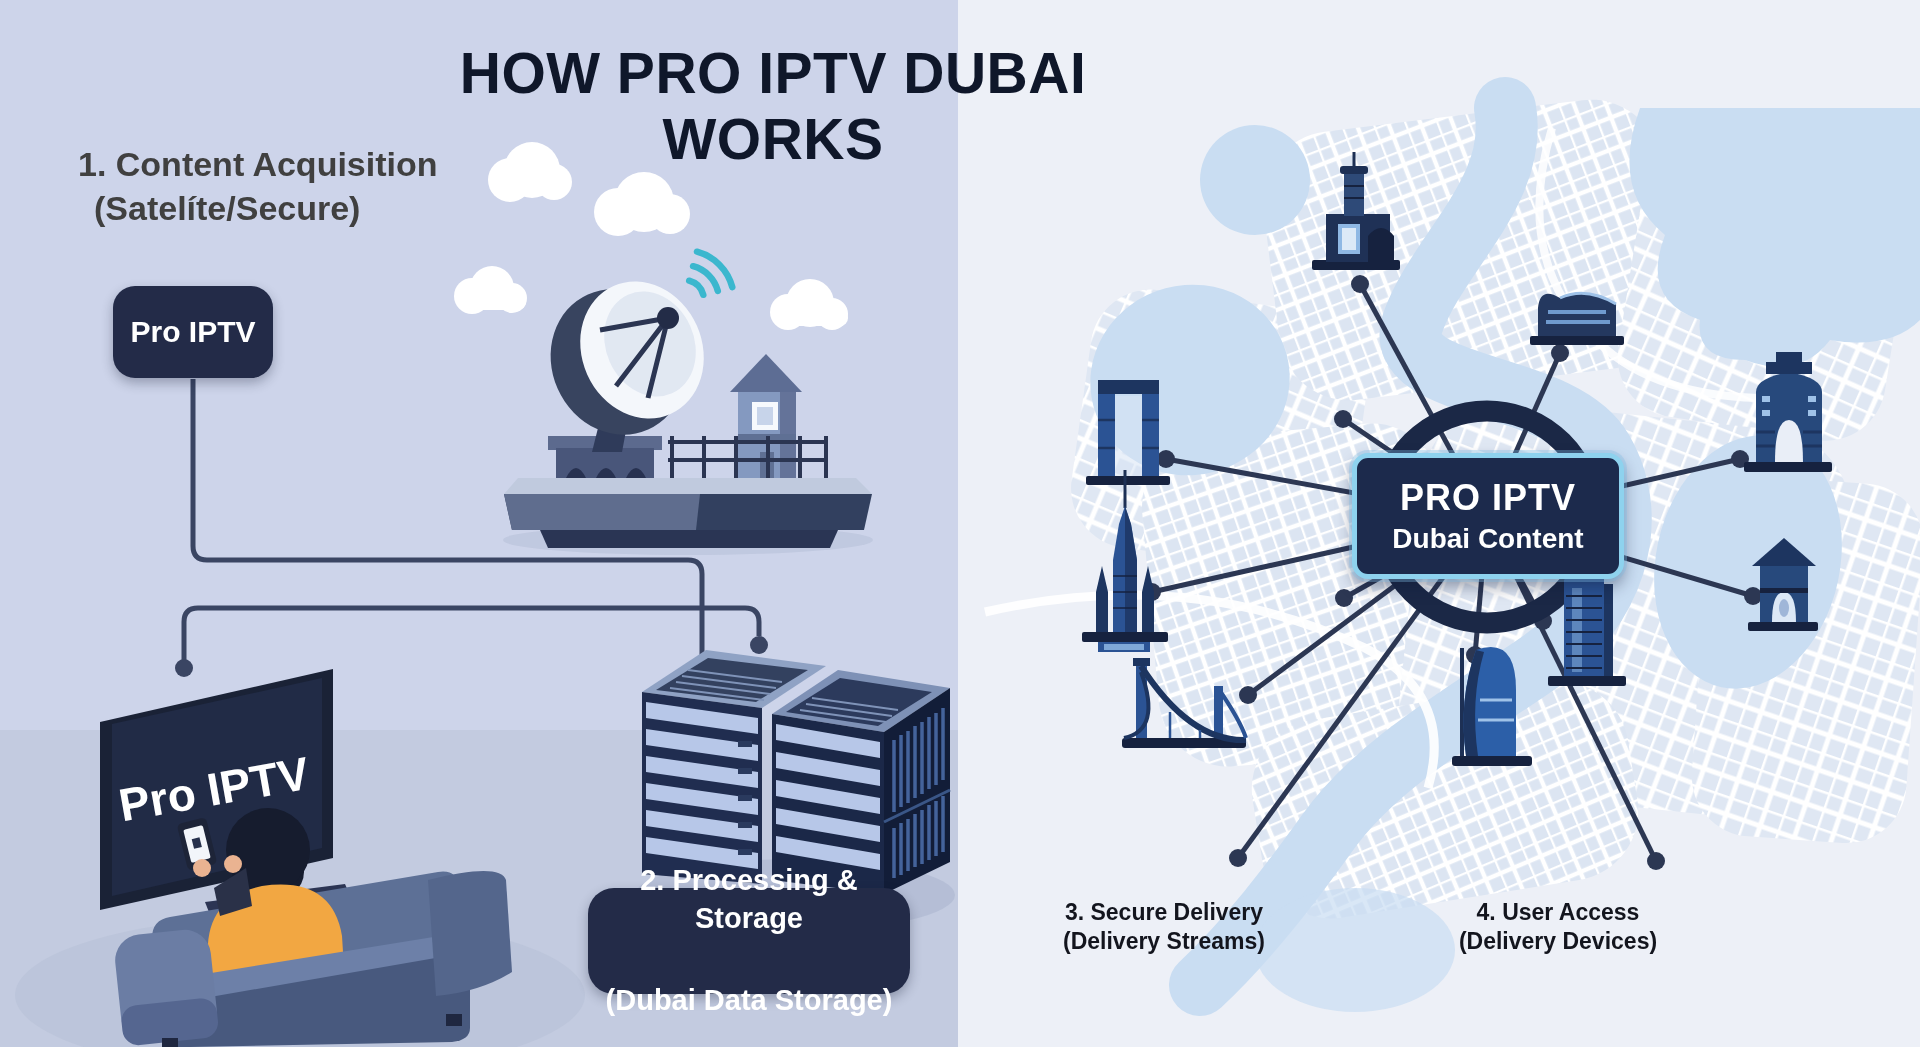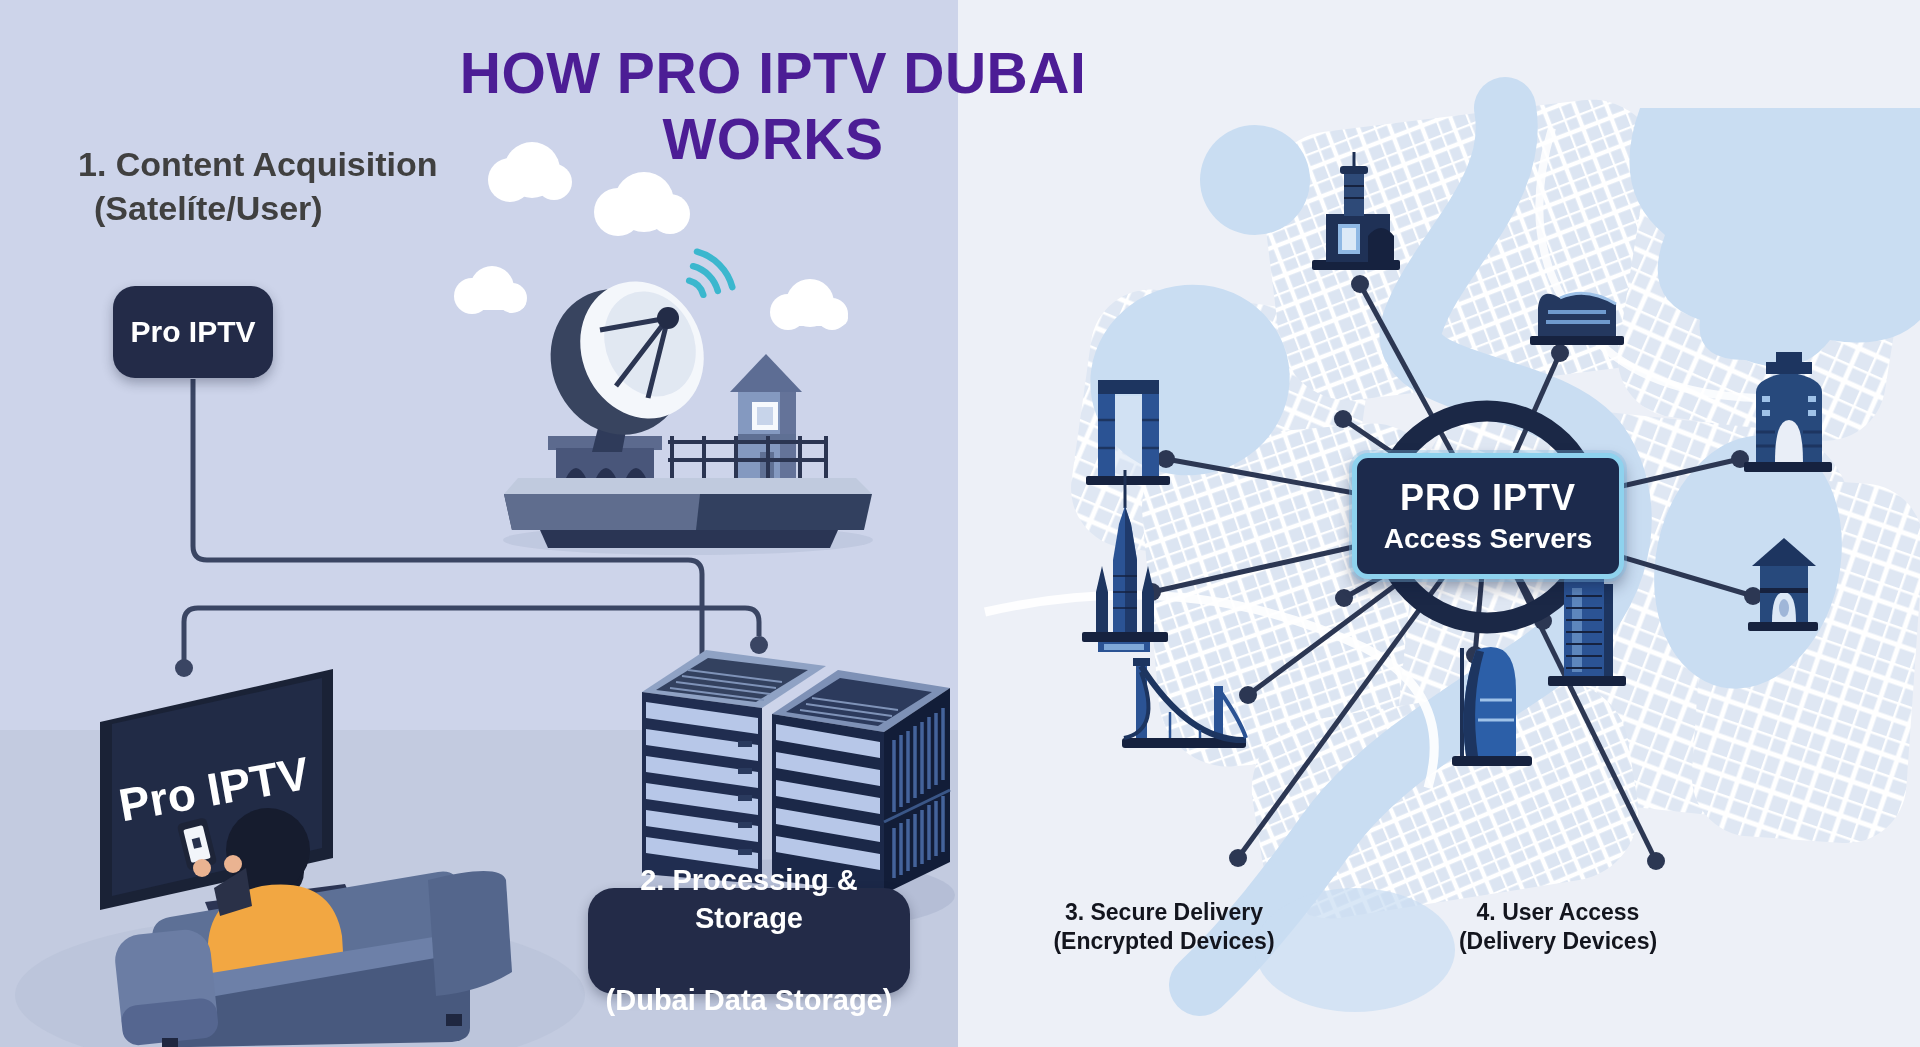--- a/index.html
+++ b/index.html
@@ -2,21 +2,21 @@
 <html><head>
 <meta charset="utf-8">
 <style>
   html,body{margin:0;padding:0;background:#9aa3b8;}
   .stage{position:relative;width:1920px;height:1047px;overflow:hidden;
          font-family:"Liberation Sans",sans-serif;background:#cdd4ea;}
   .stage *{box-sizing:border-box;}
   svg{position:absolute;left:0;top:0;}
   .overlay{position:absolute;z-index:5;}
   .title{left:358px;top:40px;width:830px;text-align:center;
-         font-size:57px;font-weight:800;letter-spacing:.5px;color:#4c1d95;}
+         font-size:57px;font-weight:800;letter-spacing:.5px;color:#0f172a;}
   .step-label{font-weight:800;color:#404040;line-height:1.3;}
   .step1{left:78px;top:142px;font-size:34px;}
   .step1 .sub{padding-left:16px;display:block;}
   .navy-box{background:#232b48;border-radius:22px;color:#fff;display:flex;
             flex-direction:column;align-items:center;justify-content:center;
             box-shadow:0 5px 12px rgba(18,24,48,.3);}
   .source-box{left:113px;top:286px;width:160px;height:92px;font-size:30px;font-weight:700;}
   .step2-box{left:588px;top:888px;width:322px;height:106px;border-radius:26px;
              font-size:29px;font-weight:700;line-height:1.3;text-align:center;gap:44px;}
   .hub-box{left:1352px;top:453px;width:272px;height:126px;background:#1c2a4c;
@@ -310,40 +310,40 @@
     <path d="M428,880 Q500,862 506,880 L512,972 Q480,992 436,996 Z" fill="#54668c"></path>
     <rect x="162" y="1038" width="16" height="9" fill="#1f2740"></rect>
     <rect x="446" y="1014" width="16" height="12" fill="#1f2740"></rect>
   </g>
 </svg>
 
 <div class="overlay title">HOW PRO IPTV DUBAI WORKS</div>
 
 <div class="overlay step-label step1">
   <span>1. Content Acquisition</span>
-  <span class="sub">(Satelíte/User)</span>
+  <span class="sub">(Satelíte/Secure)</span>
 </div>
 
 <div class="overlay navy-box source-box">
   <span>Pro IPTV</span>
 </div>
 
 <div class="overlay navy-box step2-box">
   <span>2. Processing &amp; Storage</span>
   <span>(Dubai Data Storage)</span>
 </div>
 
 <div class="overlay hub-box">
   <span class="hub-title">PRO IPTV</span>
-  <span class="hub-subtitle">Access Servers</span>
+  <span class="hub-subtitle">Dubai Content</span>
 </div>
 
 <div class="overlay step34 step3">
   <div>3. Secure Delivery</div>
-  <div>(Encrypted Devices)</div>
+  <div>(Delivery Streams)</div>
 </div>
 
 <div class="overlay step34 step4">
   <div>4. User Access</div>
   <div>(Delivery Devices)</div>
 </div>
 
 </div>
 
 </body></html>

